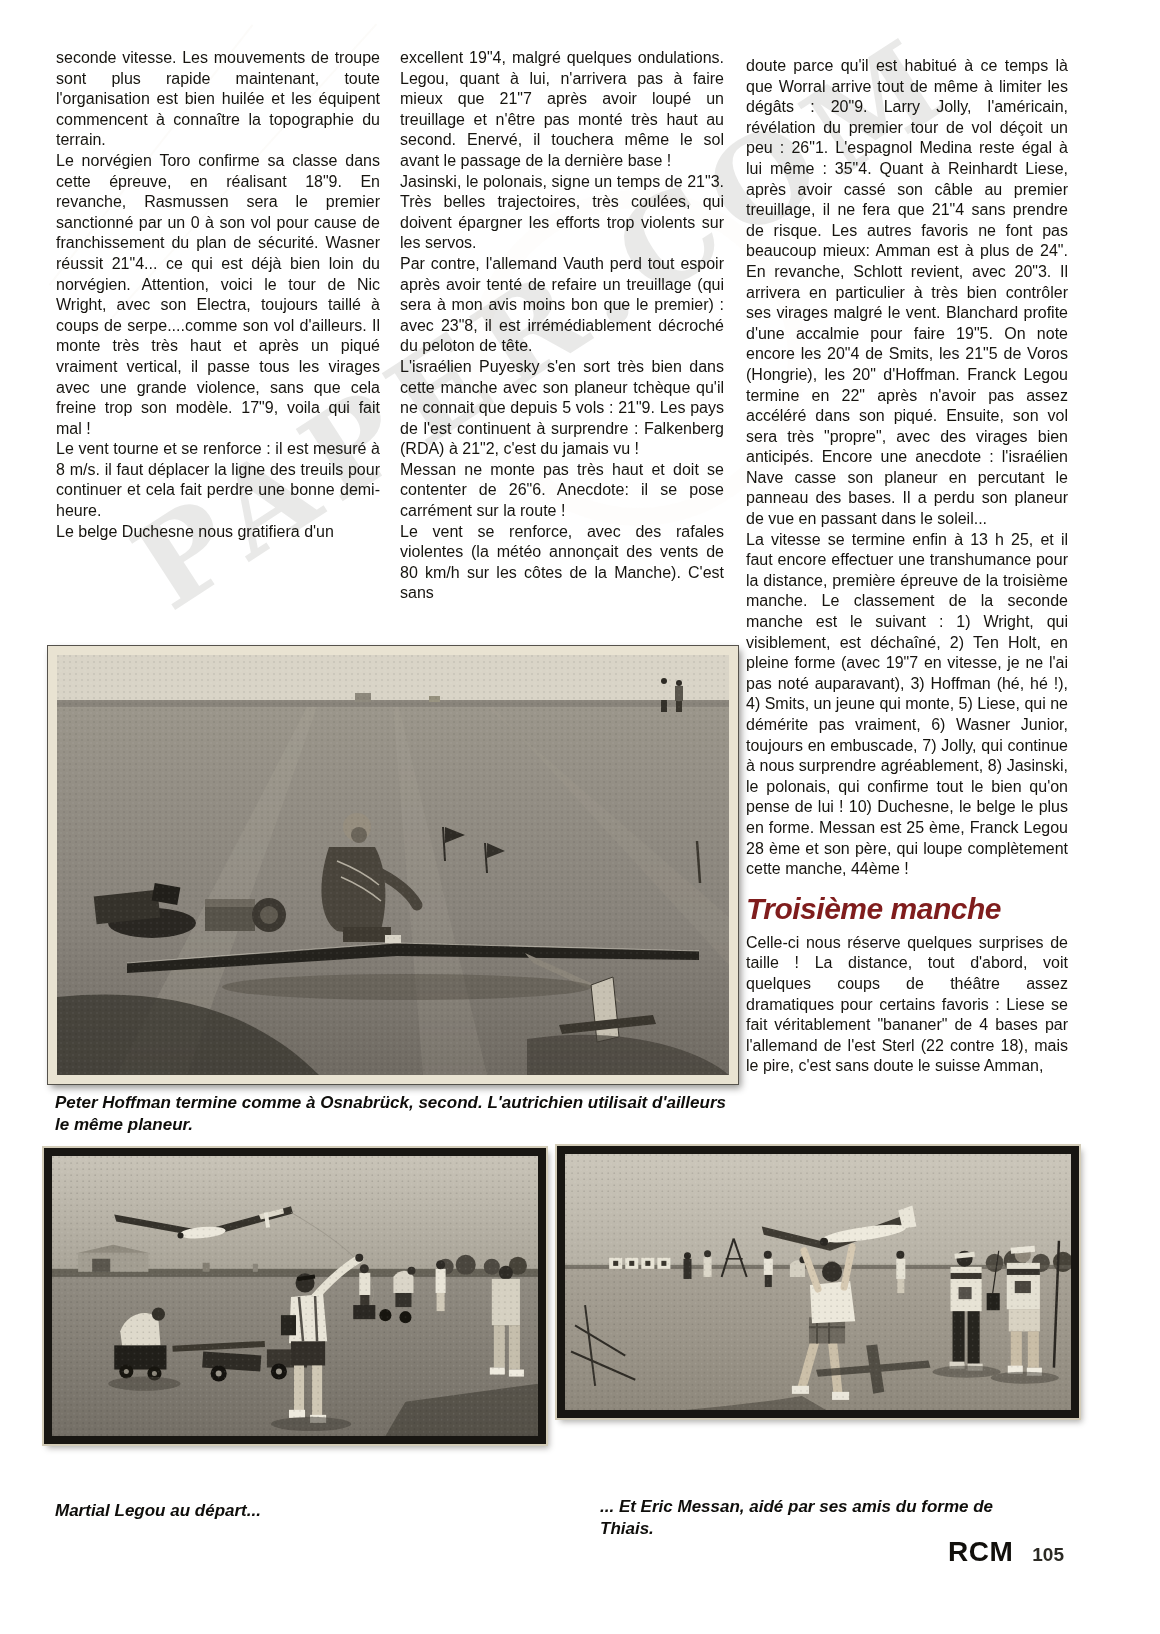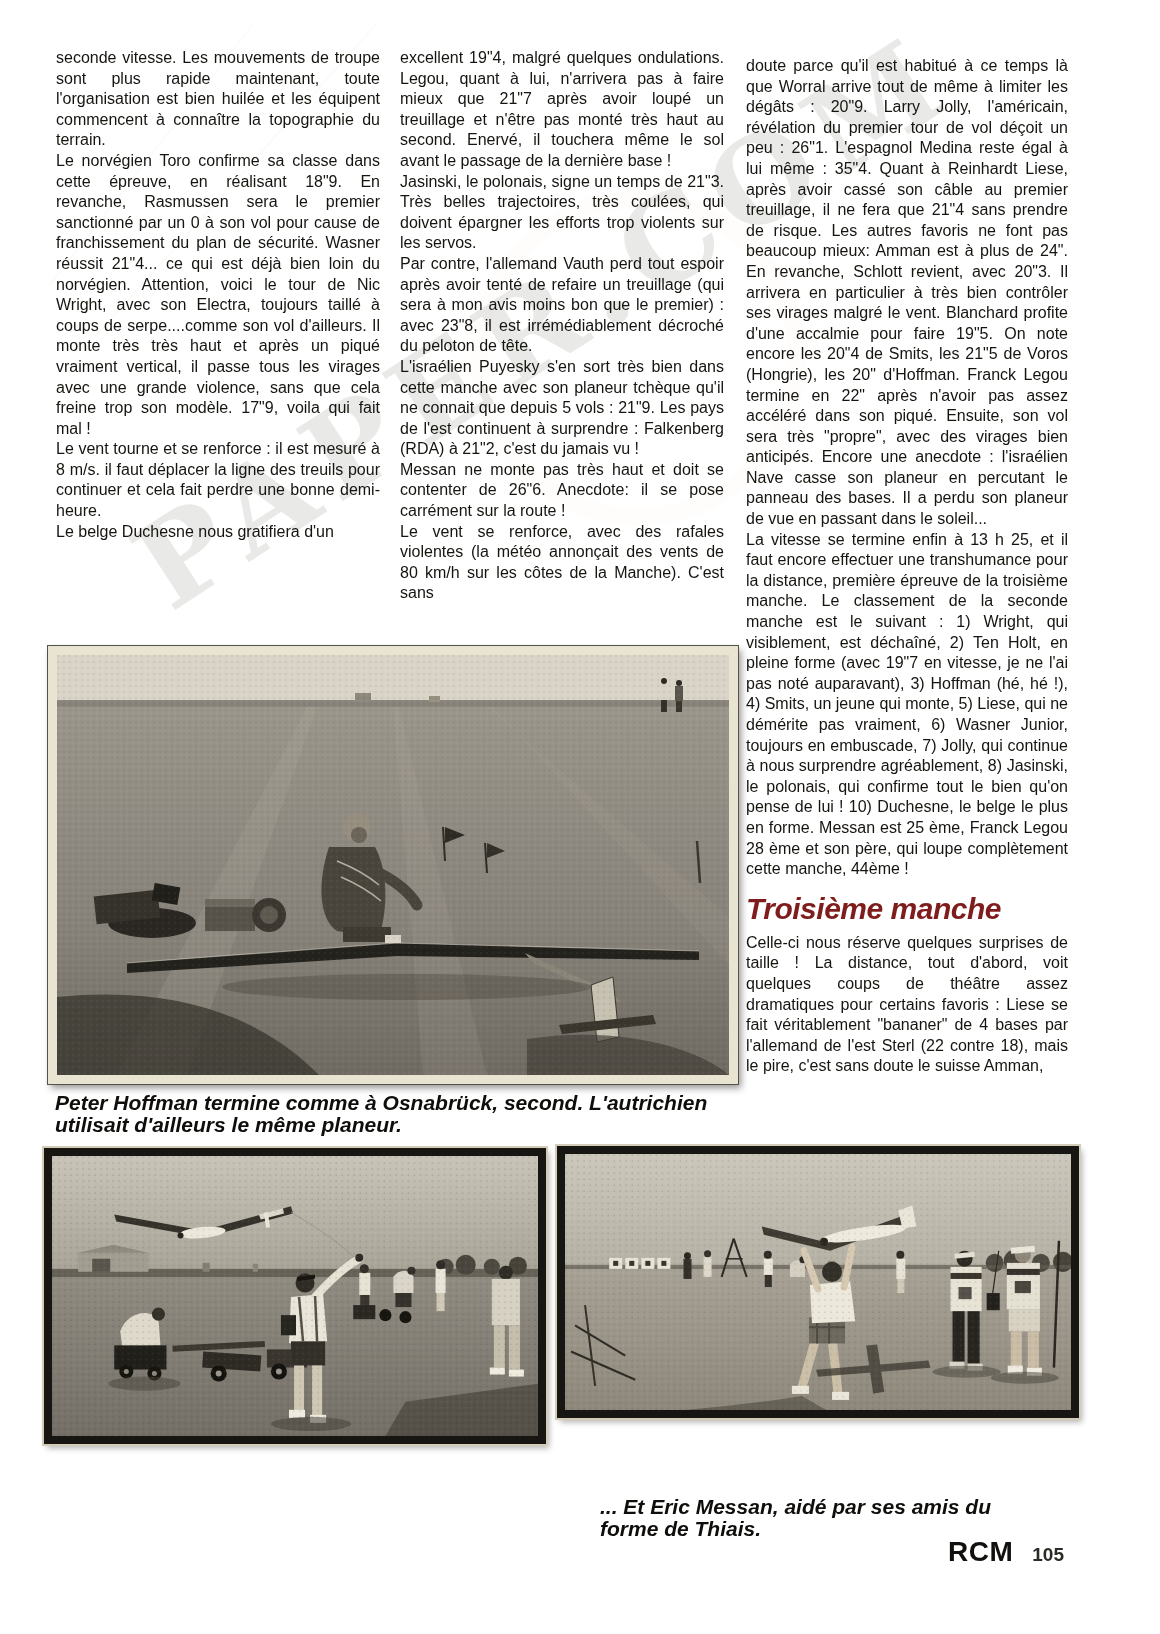--- a/index.html
+++ b/index.html
@@ -33,21 +33,21 @@
     padding:8px;background:#181612;
     box-shadow:0 0 0 2px #d3ccb8, 3px 4px 6px rgba(30,27,20,.35);
   }
   .photo3{
     left:557px;top:1146px;width:522px;height:272px;
     padding:8px;background:#181612;
     box-shadow:0 0 0 2px #d3ccb8, 3px 4px 6px rgba(30,27,20,.35);
   }
   .caption{
     position:absolute;color:#0f0e0b;font-weight:bold;font-style:italic;
-    font-size:21px;line-height:22px;text-align:left;
+    font-size:17px;line-height:22px;text-align:left;
   }
   .caption1{left:55px;top:1092px;width:688px;}
   .caption2{left:55px;top:1500px;width:460px;}
   .caption3{left:600px;top:1496px;width:420px;}
   
   .footer{position:absolute;top:1536px;right:96px;color:#12100c;}
   .footer .brand{font-weight:bold;font-size:28px;letter-spacing:.5px;}
   .footer .pnum{font-weight:bold;font-size:19px;color:#2c2a24;margin-left:19px;}
   
   .watermark{
@@ -263,20 +263,21 @@
           <rect x="259" y="208" width="10" height="50" fill="#cfc7b4"></rect>
         <rect x="236" y="252" width="16" height="8" fill="#efebdf"></rect>
           <rect x="257" y="257" width="16" height="8" fill="#efebdf"></rect>
       </g>
       <ellipse cx="258" cy="266" rx="40" ry="7" fill="#46423a" opacity=".55"></ellipse>
       <ellipse cx="92" cy="226" rx="36" ry="7" fill="#46423a" opacity=".5"></ellipse>
       <polygon points="352,244 484,226 484,278 332,278" fill="#403c34" opacity=".6"></polygon>
       <rect x="0" y="0" width="484" height="278" fill="url(#p2)"></rect>
     </svg>
   </figure>
+  <div class="caption caption2">Martial Legou au départ...</div>
 
   <figure class="photo photo3">
     <svg viewBox="0 0 504 254" preserveAspectRatio="none">
       <defs>
         <linearGradient id="f3s" x1="0" y1="0" x2="0" y2="1">
           <stop offset="0" stop-color="#ccc7bb"></stop>
             <stop offset="1" stop-color="#b5b0a4"></stop>
         </linearGradient>
         <linearGradient id="f3g" x1="0" y1="0" x2="0" y2="1">
           <stop offset="0" stop-color="#a8a296"></stop>

